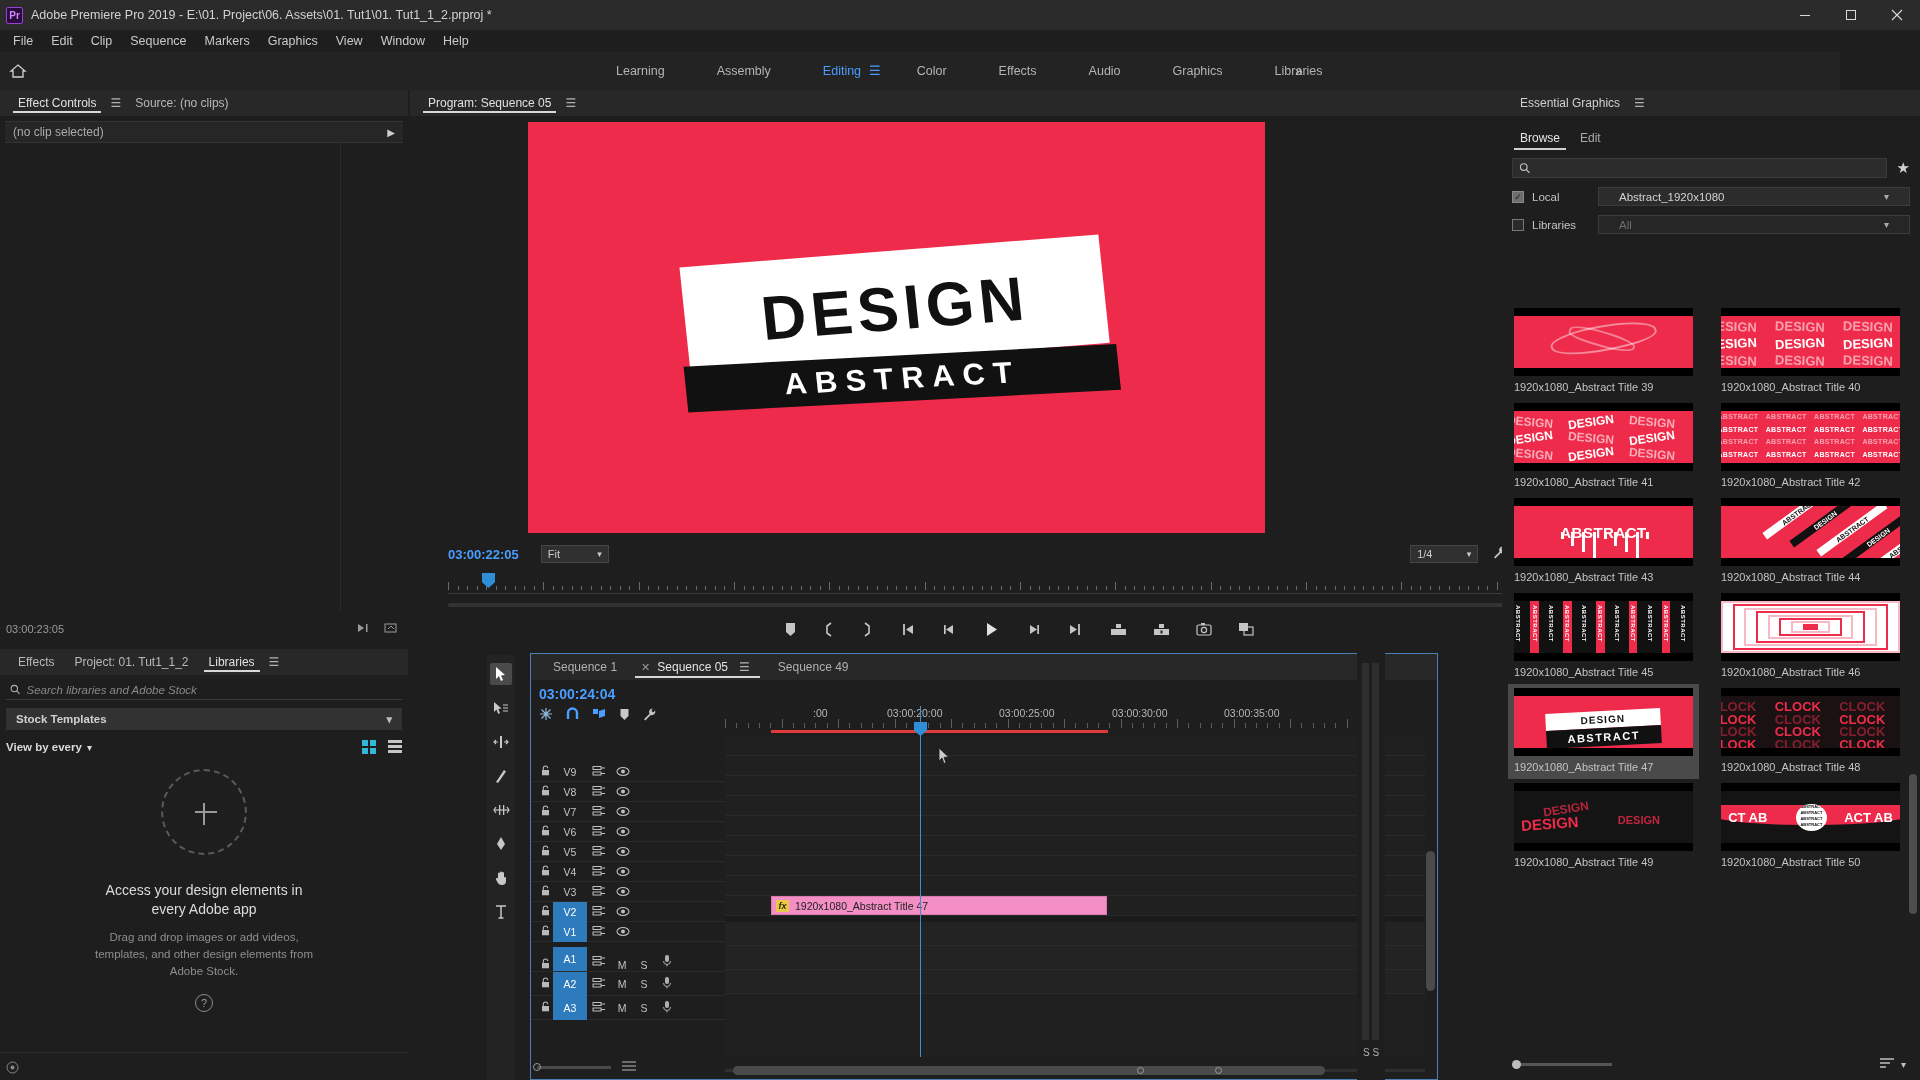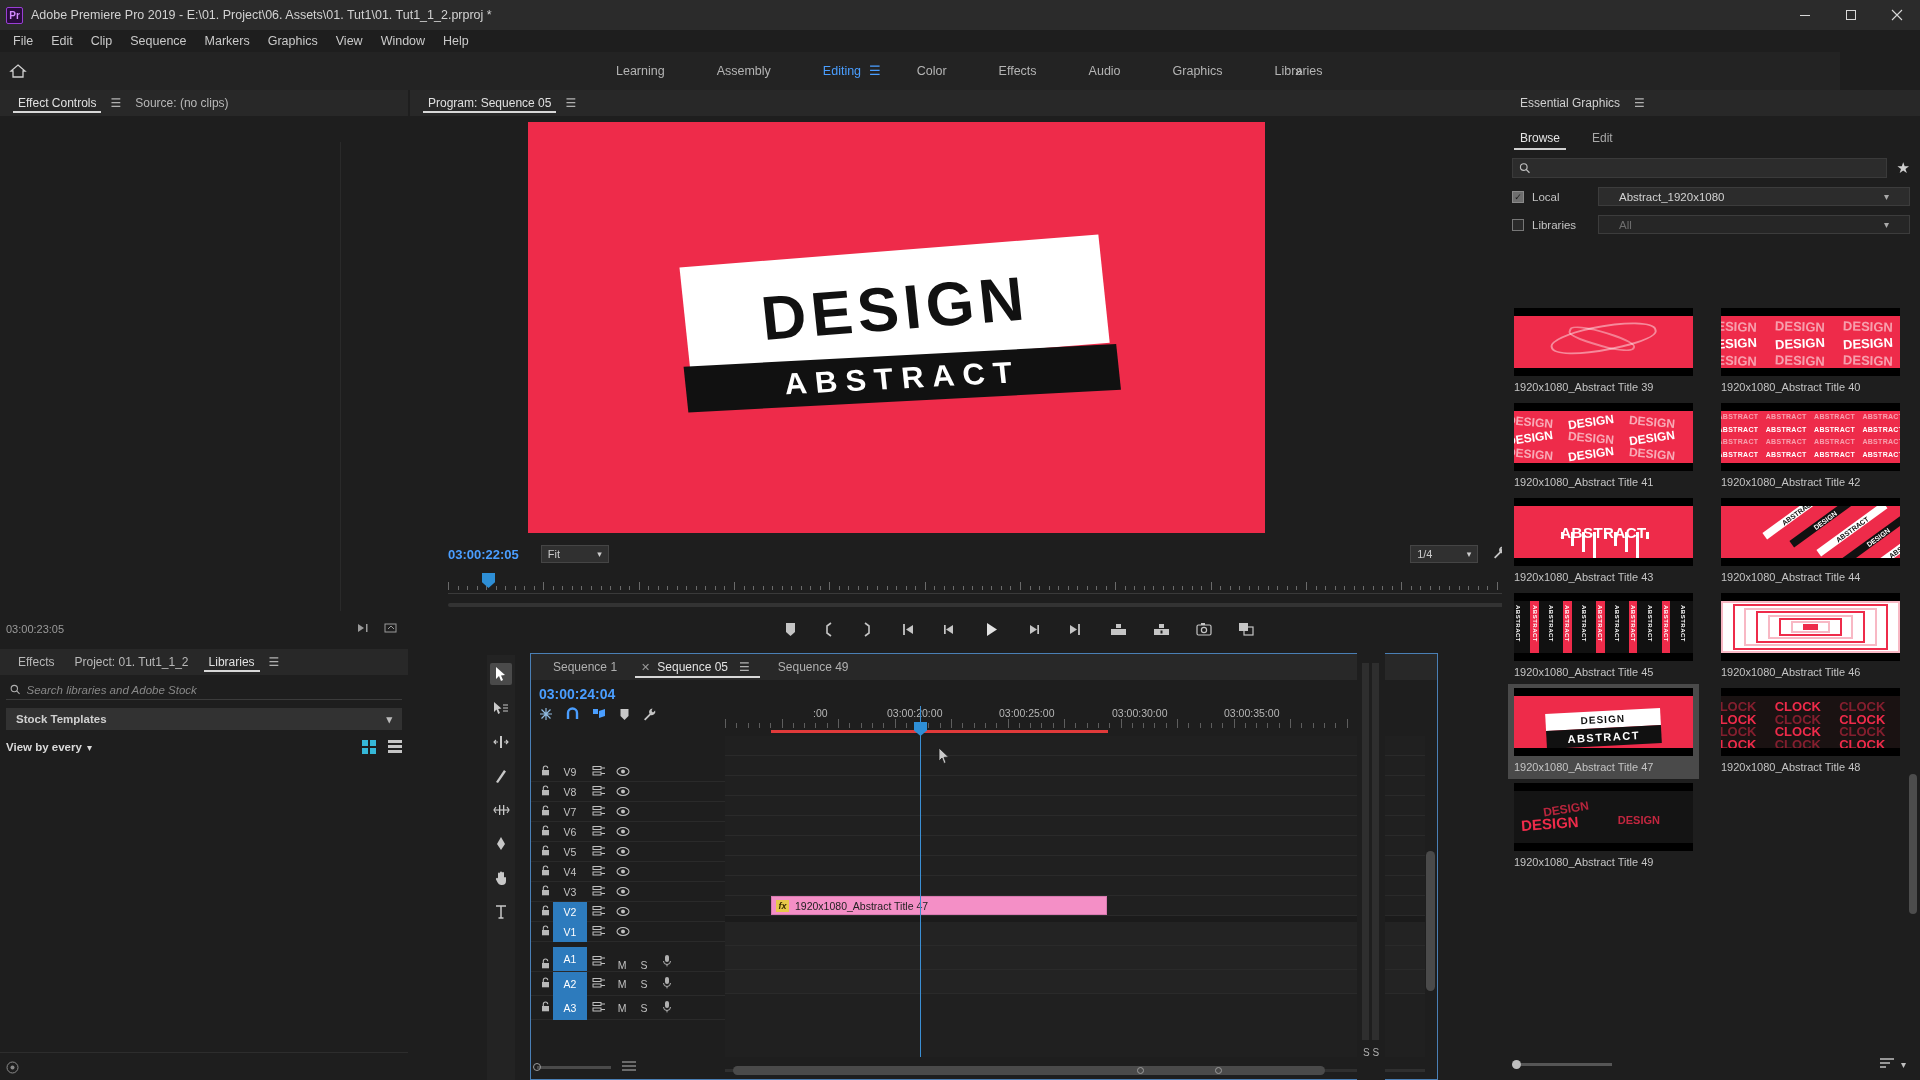--- a/index.html
+++ b/index.html
@@ -325,21 +325,21 @@
   }
   .am-bar { position: absolute; top: 10px; left: 5px; width: 7px; bottom: 40px; background: #2e2e2e; }
   .am-bar2 { position: absolute; top: 10px; left: 15px; width: 7px; bottom: 40px; background: #2e2e2e; }
   .am-ss { position: absolute; bottom: 22px; left: 0; right: 0; text-align: center; font-size: 10px; color: #b0b0b0; }
 
   
   #essential-graphics {
     left: 1502px; top: 90px; width: 418px; height: 990px; background: #1e1e1e;
   }
   .eg-body { position: absolute; top: 26px; left: 0; right: 0; bottom: 0; }
-  .eg-tabs { display: flex; align-items: center; gap: 12px; padding: 12px 0 0 8px; }
+  .eg-tabs { display: flex; align-items: center; gap: 0; padding: 12px 0 0 8px; }
   .eg-tab {
     font-size: 12px; color: #a9a9a9; padding: 0 10px; height: 20px; line-height: 20px;
     position: relative;
   }
   .eg-tab.active { color: #e5e5e5; }
   .eg-tab.active::after {
     content: ""; position: absolute; left: 4px; right: 4px; bottom: -2px;
     height: 2px; background: #d0d0d0;
   }
   .eg-seg {
@@ -468,20 +468,24 @@
   <div class="ws-chevrons">»</div>
 </div>
 
 <div class="panel" id="effect-controls">
   <div class="panel-hdr">
     <div class="panel-tab active">Effect Controls</div>
     <div class="hamb">☰</div>
     <div class="panel-tab">Source: (no clips)</div>
   </div>
   <div class="ec-body">
+    <div class="ec-row">
+      <span>(no clip selected)</span>
+      <span class="ec-arrow">▶</span>
+    </div>
     <div class="ec-divider"></div>
     <div class="ec-footer">
       <span>03:00:23:05</span>
       <span class="ec-foot-icons">
         <span>
           <svg width="14" height="12" viewBox="0 0 14 12">
               <path d="M2 2 L8 6 L2 10 Z" fill="#9a9a9a"></path>
               <rect x="10" y="2" width="1.5" height="8" fill="#9a9a9a"></rect>
             </svg>
         </span>
@@ -528,20 +532,29 @@
           <i></i>
         </span>
       <span class="list-ic">
           <i></i>
           <i></i>
           <i></i>
         </span>
     </span>
   </div>
 
+  <div class="lib-empty">
+    <div class="lib-plus"></div>
+    <div class="lib-h1">Access your design elements in</div>
+    <div class="lib-h1">every Adobe app</div>
+    <div class="lib-h2">Drag and drop images or add videos,</div>
+    <div class="lib-h2" style="margin-top:0">templates, and other design elements from</div>
+    <div class="lib-h2" style="margin-top:0">Adobe Stock.</div>
+    <div class="lib-q">?</div>
+  </div>
 
   <div class="lib-footer">
     <span>
       <svg width="14" height="14" viewBox="0 0 14 14">
           <path d="M7 2 V12 M2 7 H12" stroke="#b0b0b0" stroke-width="1.4"></path>
         </svg>
     </span>
     <span>
       <svg width="15" height="13" viewBox="0 0 15 13">
           <path d="M1 3 H6 L7.3 4.6 H14 V11.5 H1 Z" fill="none" stroke="#b0b0b0" stroke-width="1.1"></path>
@@ -1458,20 +1471,32 @@
             <div class="eg-thumb">
               <div class="inner">
                 <div class="art" style="background:#141414"></div>
                 <div class="tiletxt" style="left:16%;top:22%;font-size:12px;color:#ee2b4a;transform:rotate(-9deg);opacity:.75">DESIGN</div>
                 <div class="tiletxt" style="left:4%;top:46%;font-size:15px;color:#ee2b4a;transform:rotate(-4deg)">DESIGN</div>
                 <div class="tiletxt" style="left:58%;top:44%;font-size:11px;color:#ee2b4a;opacity:.8">DESIGN</div>
               </div>
             </div>
             <div class="eg-cap">1920x1080_Abstract Title 49</div>
           </div>
+          <div class="eg-card">
+            <div class="eg-thumb">
+              <div class="inner">
+                <div class="art" style="background:#141414"></div>
+                <div style="position:absolute;left:-6%;top:26%;width:112%;height:40%;background:#ee2b4a;border-radius:0 0 60% 60%"></div>
+                <div class="tiletxt" style="left:4%;top:36%;font-size:13px">CT AB</div>
+                <div class="tiletxt" style="right:4%;top:36%;font-size:13px">ACT AB</div>
+                <div style="position:absolute;left:42%;top:25%;width:17%;height:52%;background:#fff;border-radius:50%;font-size:4px;color:#111;font-weight:bold;line-height:6px;text-align:center;overflow:hidden;font-family:'Liberation Sans',sans-serif">ABSTRACT ABSTRACT ABSTRACT ABSTRACT</div>
+              </div>
+            </div>
+            <div class="eg-cap">1920x1080_Abstract Title 50</div>
+          </div>
         </div>
     </div>
 
     <div class="eg-vscroll">
       <div class="thumb" style="top:470px; height:140px"></div>
     </div>
 
     <div class="eg-footer">
       <div class="eg-zoomtrack">
         <div class="eg-zoomdot"></div>

